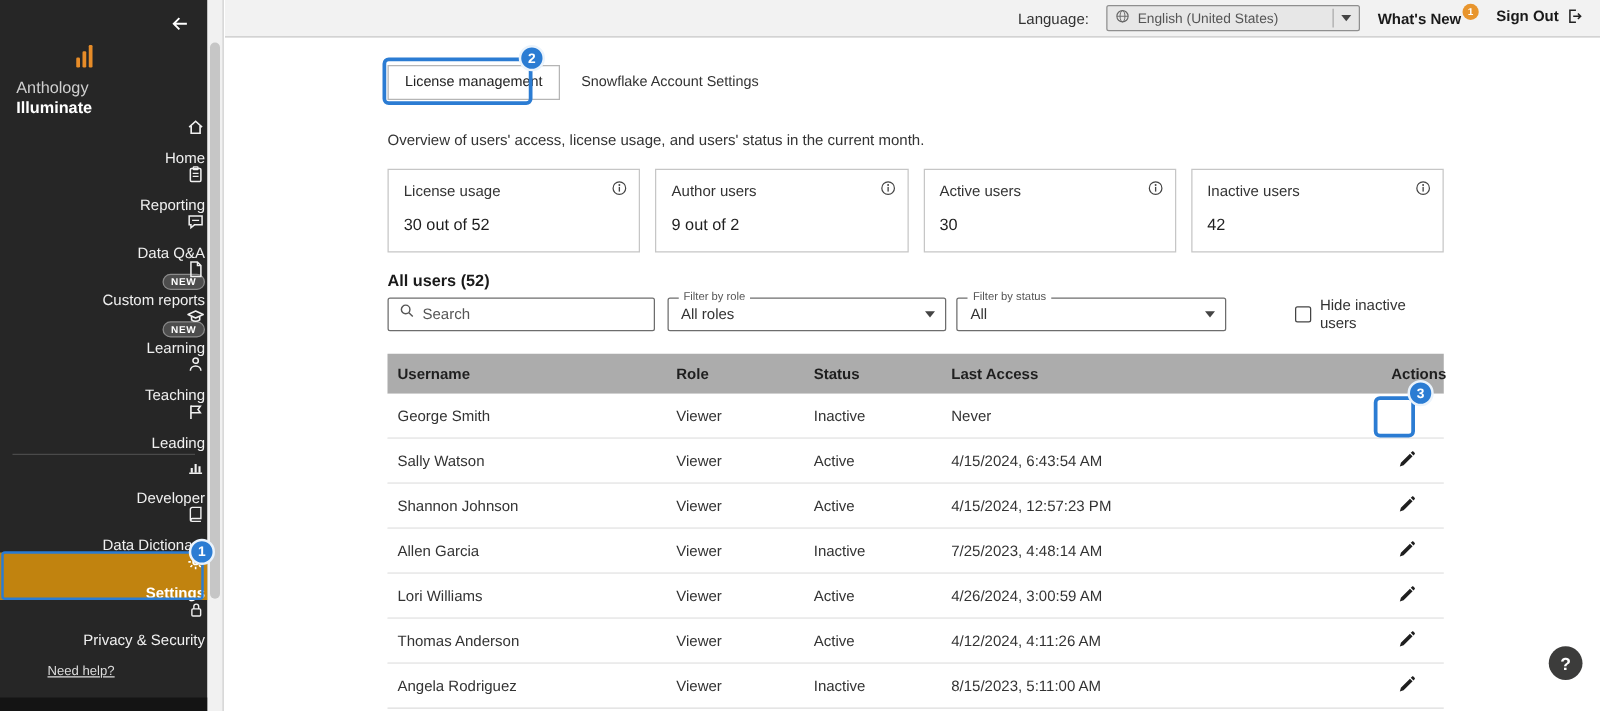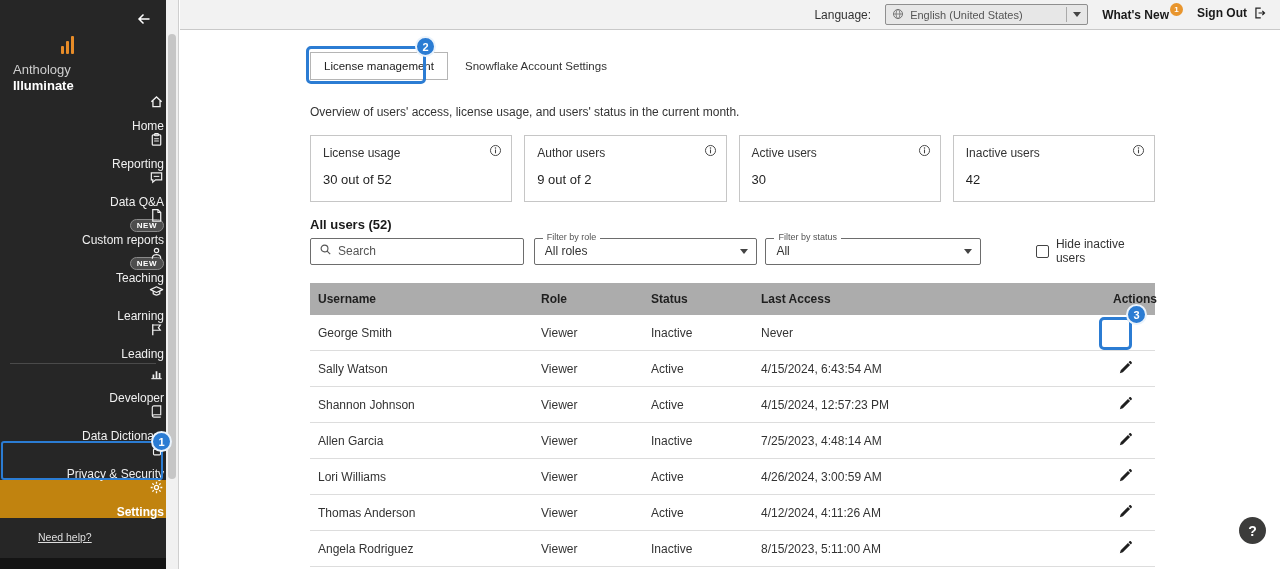--- a/index.html
+++ b/index.html
@@ -154,38 +154,38 @@
               <path d="M4 1.8h5.5l3 3V14H4z" fill="none" stroke="currentColor" stroke-width="1.3"></path>
               <path d="M9.5 1.8v3h3" fill="none" stroke="currentColor" stroke-width="1.1"></path>
             </svg>
           </span>
         <span>Custom reports</span>
         <span class="new-badge">NEW</span>
       </div>
       <div class="sb-item">
         <span class="icon">
             <svg viewBox="0 0 16 16" width="15" height="15">
+              <path d="M8 3 14.5 6 8 9 1.5 6z" fill="none" stroke="currentColor" stroke-width="1.3" stroke-linejoin="round"></path>
+              <path d="M4.5 7.5v3c2.2 1.6 4.8 1.6 7 0v-3" fill="none" stroke="currentColor" stroke-width="1.3"></path>
+            </svg>
+          </span>
+        <span>Learning</span>
+      </div>
+      <div class="sb-item">
+        <span class="icon">
+            <svg viewBox="0 0 16 16" width="15" height="15">
               <circle cx="8" cy="4.8" r="2.3" fill="none" stroke="currentColor" stroke-width="1.3"></circle>
               <path d="M3.5 13.5c0-2.5 2-4.2 4.5-4.2s4.5 1.7 4.5 4.2" fill="none" stroke="currentColor" stroke-width="1.3"></path>
             </svg>
           </span>
         <span>Teaching</span>
       </div>
       <div class="sb-item">
         <span class="icon">
             <svg viewBox="0 0 16 16" width="15" height="15">
-              <path d="M8 3 14.5 6 8 9 1.5 6z" fill="none" stroke="currentColor" stroke-width="1.3" stroke-linejoin="round"></path>
-              <path d="M4.5 7.5v3c2.2 1.6 4.8 1.6 7 0v-3" fill="none" stroke="currentColor" stroke-width="1.3"></path>
-            </svg>
-          </span>
-        <span>Learning</span>
-      </div>
-      <div class="sb-item">
-        <span class="icon">
-            <svg viewBox="0 0 16 16" width="15" height="15">
               <path d="M4 14V2.5" stroke="currentColor" stroke-width="1.4"></path>
               <path d="M4 3.2h8l-2 2.8 2 2.8H4" fill="none" stroke="currentColor" stroke-width="1.3"></path>
             </svg>
           </span>
         <span>Leading</span>
       </div>
       <div class="sb-divider"></div>
       <div class="sb-item">
         <span class="icon">
             <svg viewBox="0 0 16 16" width="15" height="15">
@@ -195,40 +195,40 @@
           </span>
         <span>Developer</span>
       </div>
       <div class="sb-item">
         <span class="icon">
             <svg viewBox="0 0 16 16" width="15" height="15">
               <path d="M12.5 14H5.2a1.7 1.7 0 0 1-1.7-1.7V3.7A1.7 1.7 0 0 1 5.2 2h7.3v9.5H5.2a1.25 1.25 0 0 0 0 2.5h7.3z" fill="none" stroke="currentColor" stroke-width="1.2"></path>
             </svg>
           </span>
         <span>Data Dictionary</span>
-      </div>
-      <div class="sb-item">
-        <span class="icon">
-            <svg viewBox="0 0 16 16" width="14" height="14">
-              <rect x="4" y="7" width="8" height="6.5" rx="1" fill="none" stroke="currentColor" stroke-width="1.3"></rect>
-              <path d="M5.8 7V4.8a2.2 2.2 0 0 1 4.4 0V7" fill="none" stroke="currentColor" stroke-width="1.3"></path>
-            </svg>
-          </span>
-        <span>Privacy &amp; Security</span>
       </div>
       <div class="sb-item active">
         <span class="icon">
             <svg viewBox="0 0 16 16" width="15" height="15">
               <g stroke="currentColor" stroke-width="1.4" fill="none">
                 <circle cx="8" cy="8" r="2.2"></circle>
                 <path d="M8 1.8v2.1M8 12.1v2.1M1.8 8h2.1M12.1 8h2.1M3.6 3.6l1.5 1.5M10.9 10.9l1.5 1.5M12.4 3.6l-1.5 1.5M5.1 10.9l-1.5 1.5"></path>
               </g>
             </svg>
           </span>
         <span>Settings</span>
+      </div>
+      <div class="sb-item">
+        <span class="icon">
+            <svg viewBox="0 0 16 16" width="14" height="14">
+              <rect x="4" y="7" width="8" height="6.5" rx="1" fill="none" stroke="currentColor" stroke-width="1.3"></rect>
+              <path d="M5.8 7V4.8a2.2 2.2 0 0 1 4.4 0V7" fill="none" stroke="currentColor" stroke-width="1.3"></path>
+            </svg>
+          </span>
+        <span>Privacy &amp; Security</span>
       </div>
     </nav>
 
     <a class="need-help">Need help?</a>
     <div class="sidebar-bottom-strip"></div>
   </aside>
 
   <div class="scrollbar">
     <div class="scroll-thumb"></div>
   </div>

